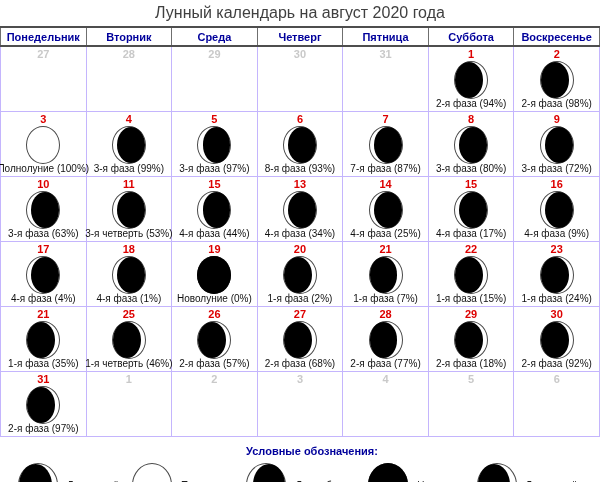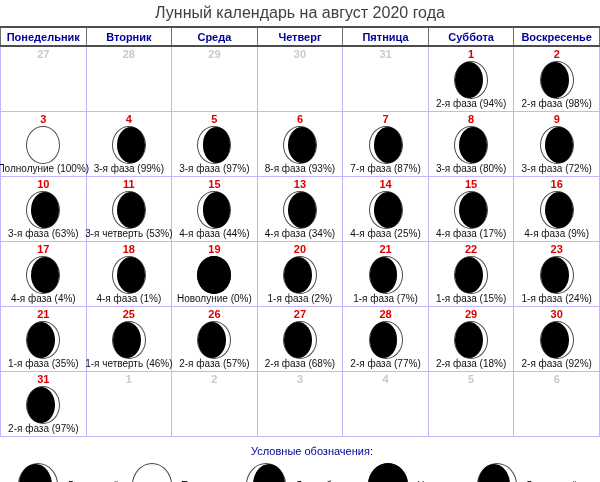--- a/index.html
+++ b/index.html
@@ -86,21 +86,21 @@
     font-size: 10px;
     color: #111111;
     line-height: 10px;
     margin-top: auto;
     margin-bottom: 2px;
     white-space: nowrap;
   }
   .legend-title {
     text-align: center;
     font-size: 11px;
-    font-weight: normal;
+    font-weight: bold;
     color: #00009b;
     margin-top: 8px;
     padding-left: 24px;
   }
   .legend-row {
     display: flex;
     justify-content: space-between;
     align-items: center;
     padding: 0 18px;
     margin-top: 6px;

